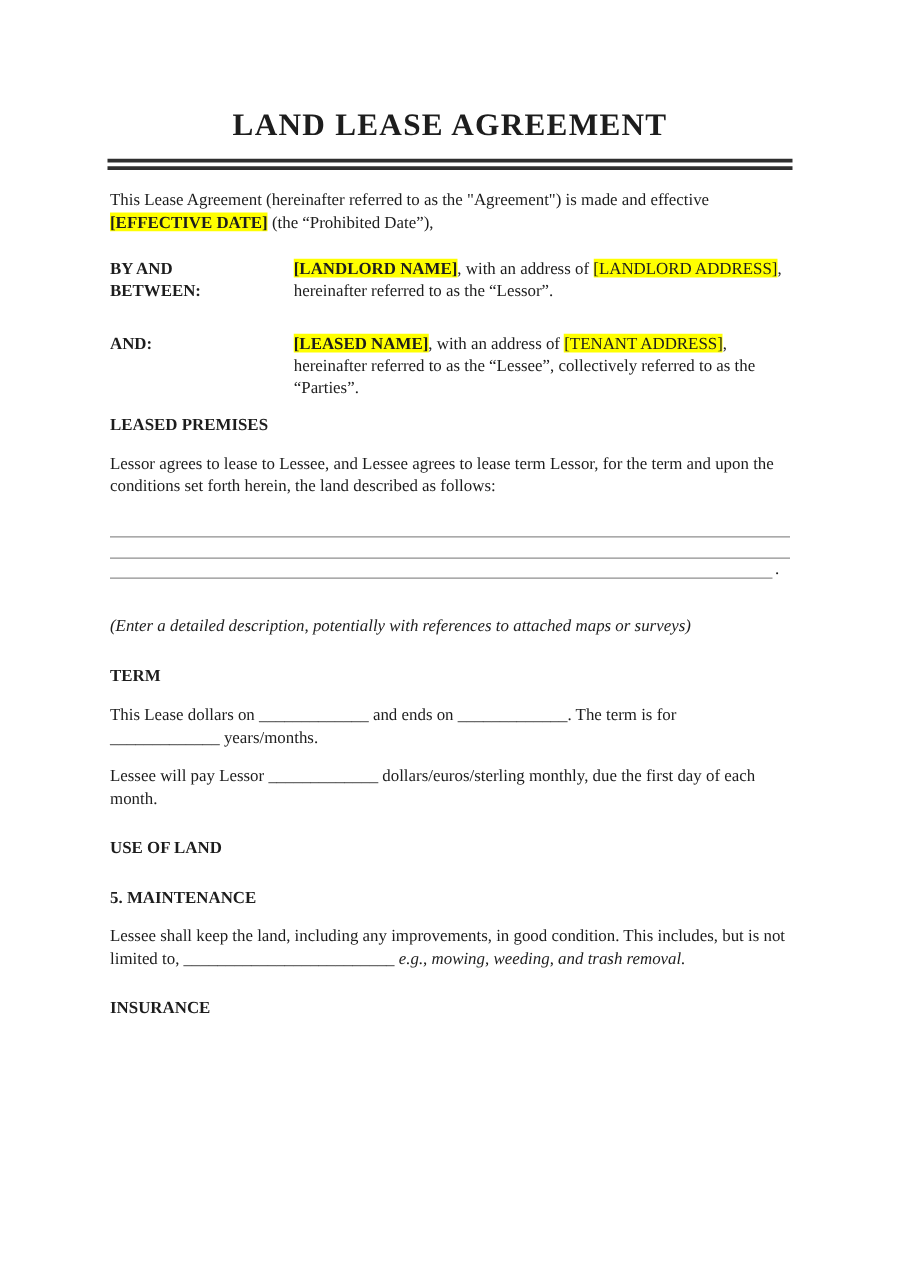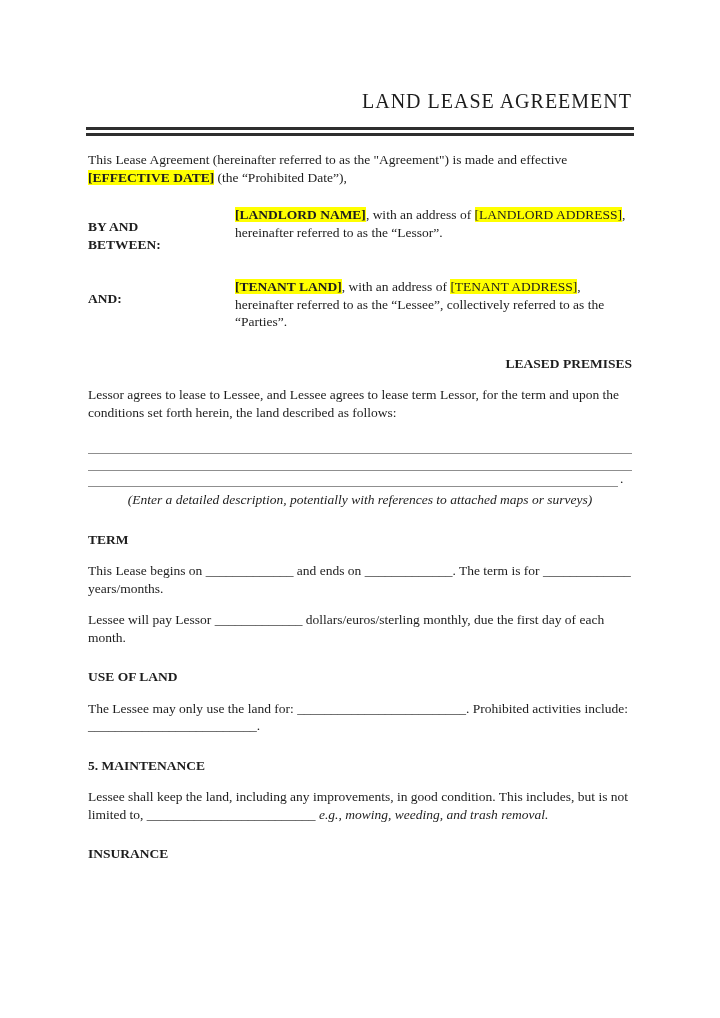--- a/index.html
+++ b/index.html
@@ -17,118 +17,116 @@
     color: #1d1d1d;
   }
   .page {
     box-sizing: border-box;
     width: 720px;
     height: 1018px;
     padding: 84px 88px 0 88px;
     background: #ffffff;
   }
   .title {
-    font-size: 20px;
+    font-size: 25px;
     line-height: 34px;
-    font-weight: 400;
-    text-align: right;
+    font-weight: 700;
+    text-align: center;
     letter-spacing: 1px;
     margin: 0 0 9px 0;
   }
   .title-rule {
     height: 3px;
     border-top: 3px solid #2e2e2e;
     border-bottom: 3px solid #2e2e2e;
     margin: 0 -2px;
   }
   .para { margin: 14px 0 0 0; }
   .intro { margin-top: 15px; }
   .party-row { display: flex; }
   .party-row.landlord { margin-top: 20px; }
   .party-row.tenant { margin-top: 25px; }
   .party-label {
     width: 147px;
     flex: 0 0 147px;
     font-weight: 700;
-    margin-top: 12px;
   }
   .party-label .label-inner { display: inline-block; width: 102px; }
   .party-text { flex: 1; }
   .hl { background: #ffff00; text-align: center; }
   .b { font-weight: 700; }
   .i { font-style: italic; }
   .sec-heading {
     font-weight: 700;
     margin: 22px 0 0 0;
   }
-  .sec-heading.first { margin-top: 24px; text-align: right; }
+  .sec-heading.first { margin-top: 12px; }
   .blank-lines { margin-top: 16px; }
   .blank-line {
     height: 16px;
     border-bottom: 1.5px solid #8f8f8f;
   }
   .blank-line-last {
     display: flex;
     align-items: flex-end;
     height: 16px;
   }
   .blank-line-last .rule {
     width: 530px;
     border-bottom: 1.5px solid #8f8f8f;
     height: 15px;
   }
   .blank-line-last .terminator { padding-left: 2px; }
-  .note { margin-top: 4px; font-style: italic; text-align: center; }
+  .note { margin-top: 29px; font-style: italic; }
 </style>
 </head>
 <body>
 
 <div class="page">
 
   <div class="title">LAND LEASE AGREEMENT</div>
 
   <div class="title-rule"></div>
 
   <div class="para intro"><span>This Lease Agreement (hereinafter referred to as the "Agreement") is made and effective </span><span class="hl b">[EFFECTIVE DATE]</span><span> (the “Prohibited Date”),</span></div>
 
   <div class="party-row landlord">
     <div class="party-label"><span class="label-inner">BY AND BETWEEN:</span></div>
     <div class="party-text"><span class="hl b">[LANDLORD NAME]</span><span>, with an address of </span><span class="hl">[LANDLORD ADDRESS]</span><span>, hereinafter referred to as the “Lessor”.</span></div>
   </div>
 
   <div class="party-row tenant">
     <div class="party-label"><span class="label-inner">AND:</span></div>
-    <div class="party-text"><span class="hl b">[TENANT LAND]</span><span>, with an address of </span><span class="hl">[TENANT ADDRESS]</span><span>, hereinafter referred to as the “Lessee”, collectively referred to as the “Parties”.</span></div>
+    <div class="party-text"><span class="hl b">[LEASED NAME]</span><span>, with an address of </span><span class="hl">[TENANT ADDRESS]</span><span>, hereinafter referred to as the “Lessee”, collectively referred to as the “Parties”.</span></div>
   </div>
 
   <div class="sec-heading first">LEASED PREMISES</div>
 
   <div class="para">Lessor agrees to lease to Lessee, and Lessee agrees to lease term Lessor, for the term and upon the conditions set forth herein, the land described as follows:</div>
 
   <div class="blank-lines">
     <div class="blank-line"></div>
     <div class="blank-line"></div>
     <div class="blank-line-last">
       <div class="rule"></div>
       <span class="terminator">.</span>
     </div>
   </div>
 
   <div class="note">(Enter a detailed description, potentially with references to attached maps or surveys)</div>
 
   <div class="sec-heading">TERM</div>
 
-  <div class="para">This Lease begins on _____________ and ends on _____________. The term is for _____________ years/months.</div>
+  <div class="para">This Lease dollars on _____________ and ends on _____________. The term is for _____________ years/months.</div>
 
 
   <div class="para">Lessee will pay Lessor _____________ dollars/euros/sterling monthly, due the first day of each month.</div>
 
   <div class="sec-heading">USE OF LAND</div>
 
-  <div class="para">The Lessee may only use the land for: _________________________. Prohibited activities include: _________________________.</div>
 
   <div class="sec-heading">5. MAINTENANCE</div>
 
   <div class="para"><span>Lessee shall keep the land, including any improvements, in good condition. This includes, but is not limited to, _________________________ </span><span class="i">e.g., mowing, weeding, and trash removal.</span></div>
 
   <div class="sec-heading">INSURANCE</div>
 
 </div>
 
 </body></html>

